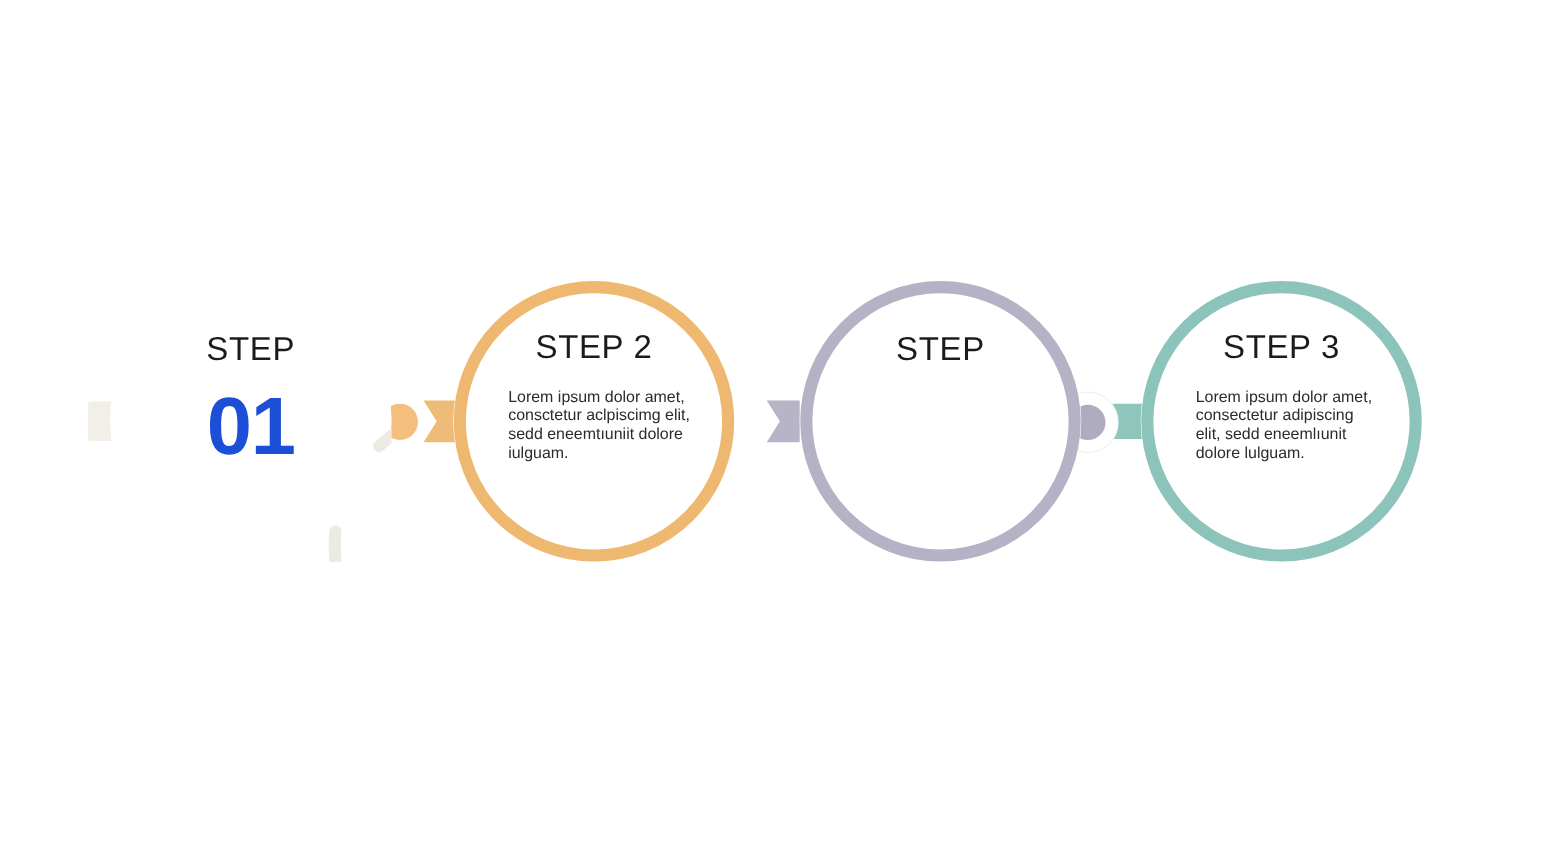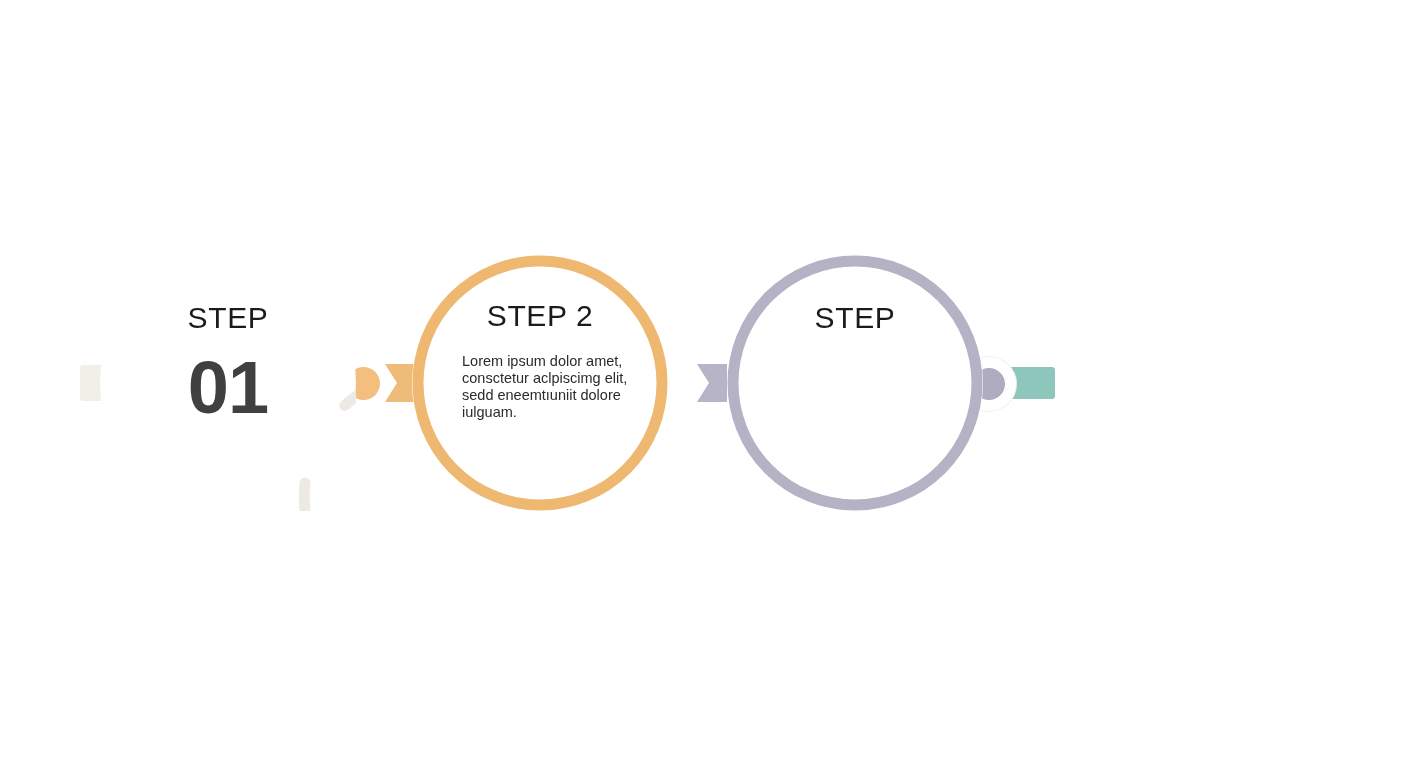--- a/index.html
+++ b/index.html
@@ -84,21 +84,21 @@
     color: #1b1b1b;
     line-height: 1;
     margin: 0;
     text-align: center;
   }
 
   .step-number {
     font-size: 74px;
     font-weight: 700;
     letter-spacing: -1px;
-    color: #404040;
+    color: #1d4ed8;
     line-height: 1;
     margin-top: 18px;
     text-align: center;
   }
 
   .step-desc {
     font-size: 14.5px;
     font-weight: 400;
     color: #2b2b2b;
     line-height: 1.18;
@@ -163,15 +163,24 @@
 
     <div class="step-node node-3">
       <svg class="ring" viewBox="0 0 256 256" xmlns="http://www.w3.org/2000/svg">
         <circle cx="128" cy="128" r="122" fill="none" stroke="#B4B2C4" stroke-width="11"></circle>
       </svg>
       <div class="node-inner">
         <div class="step-label">STEP</div>
       </div>
     </div>
 
+    <div class="step-node node-4">
+      <svg class="ring" viewBox="0 0 256 256" xmlns="http://www.w3.org/2000/svg">
+        <circle cx="128" cy="128" r="122" fill="none" stroke="#8CC3BA" stroke-width="11"></circle>
+      </svg>
+      <div class="node-inner">
+        <div class="step-label">STEP 3</div>
+        <div class="step-desc">Lorem ipsum dolor amet, consectetur adipiscing elit, sedd eneemlıunit dolore lulguam.</div>
+      </div>
+    </div>
 
   </div>
 </div>
 
 </body></html>

